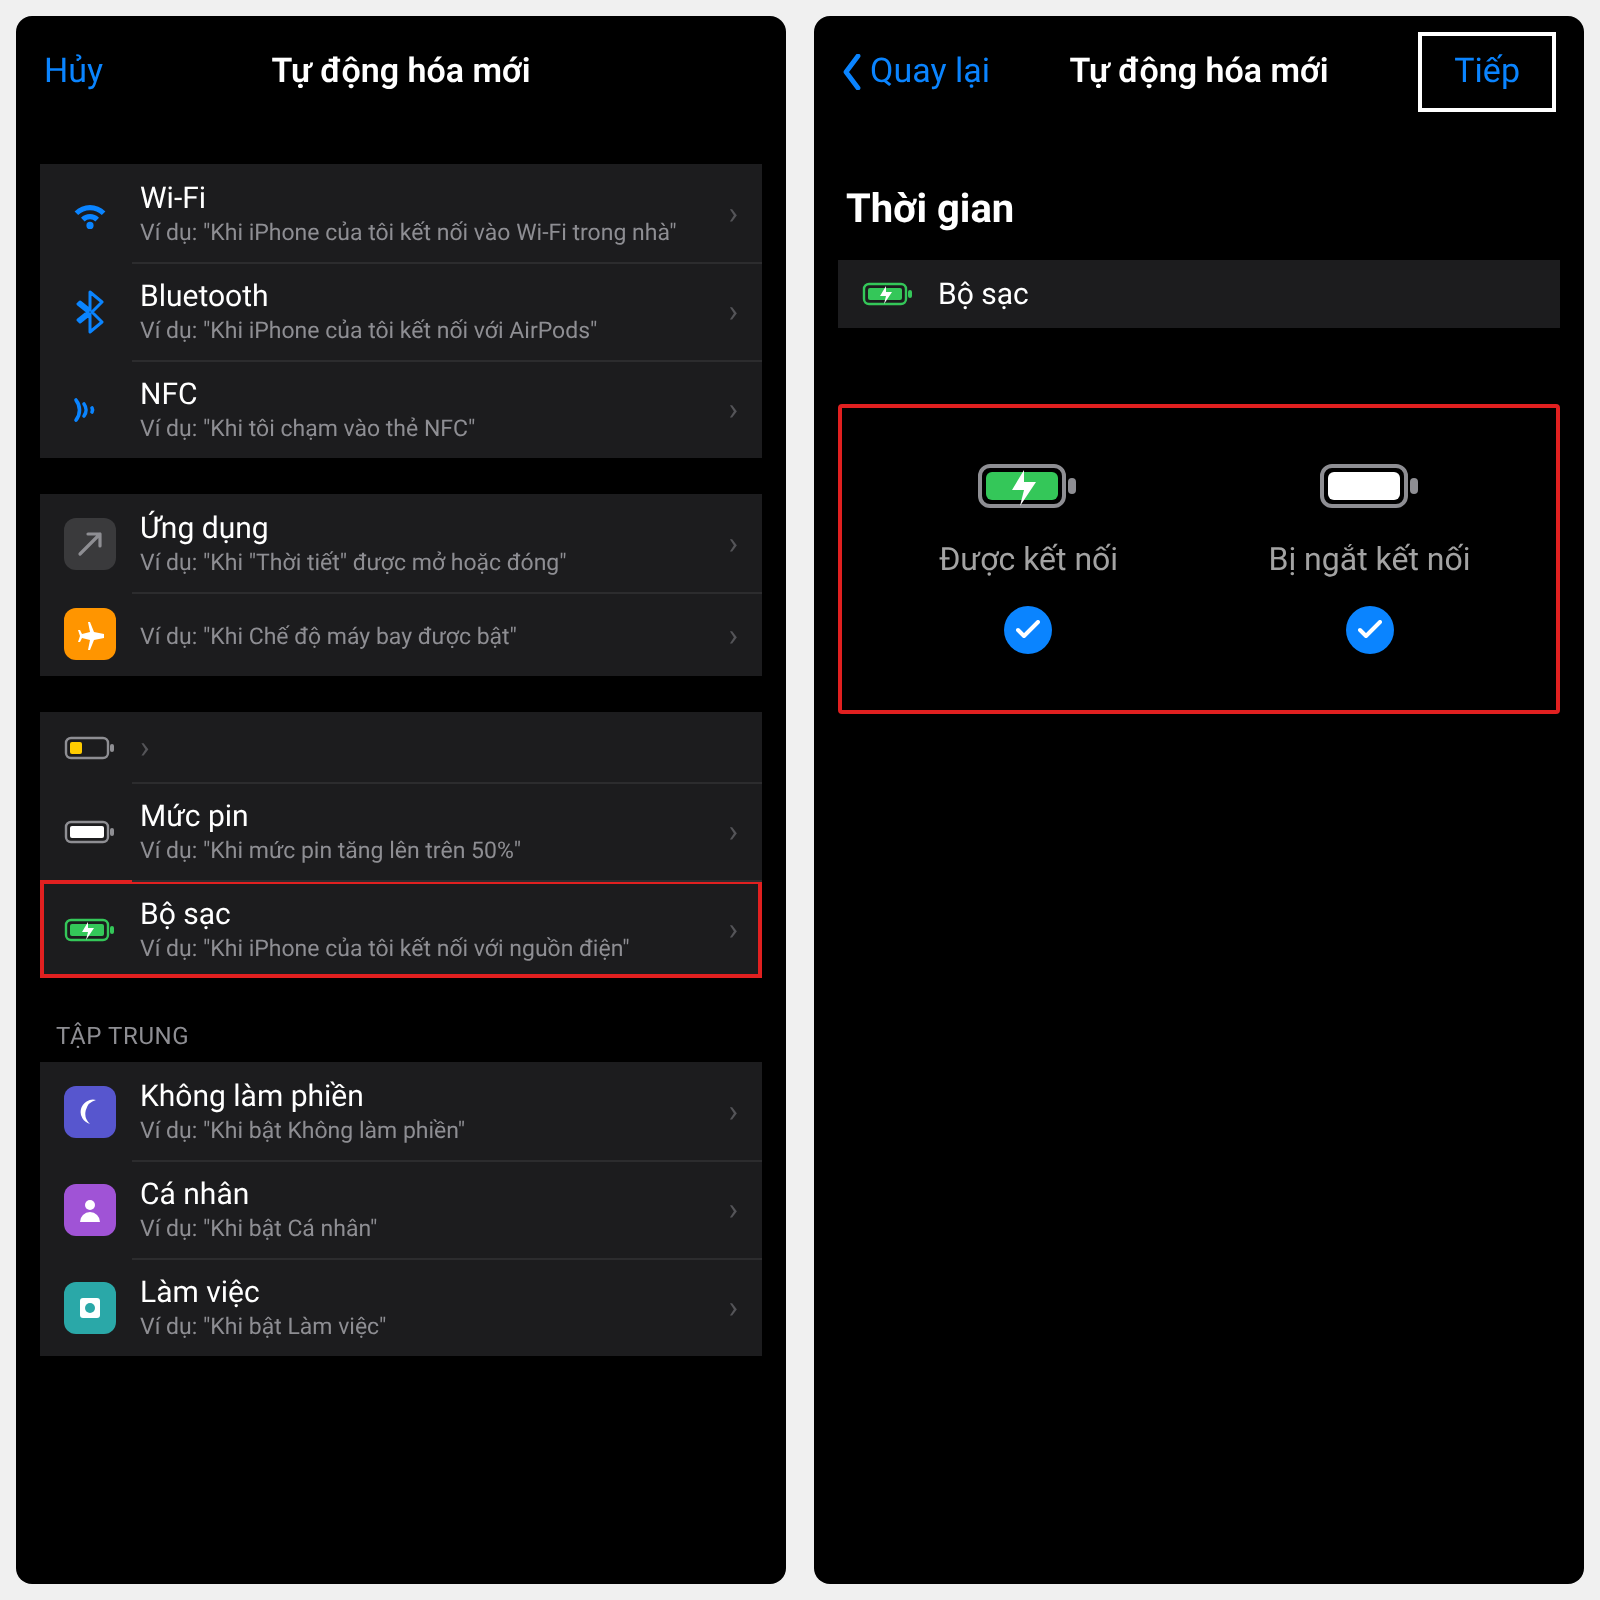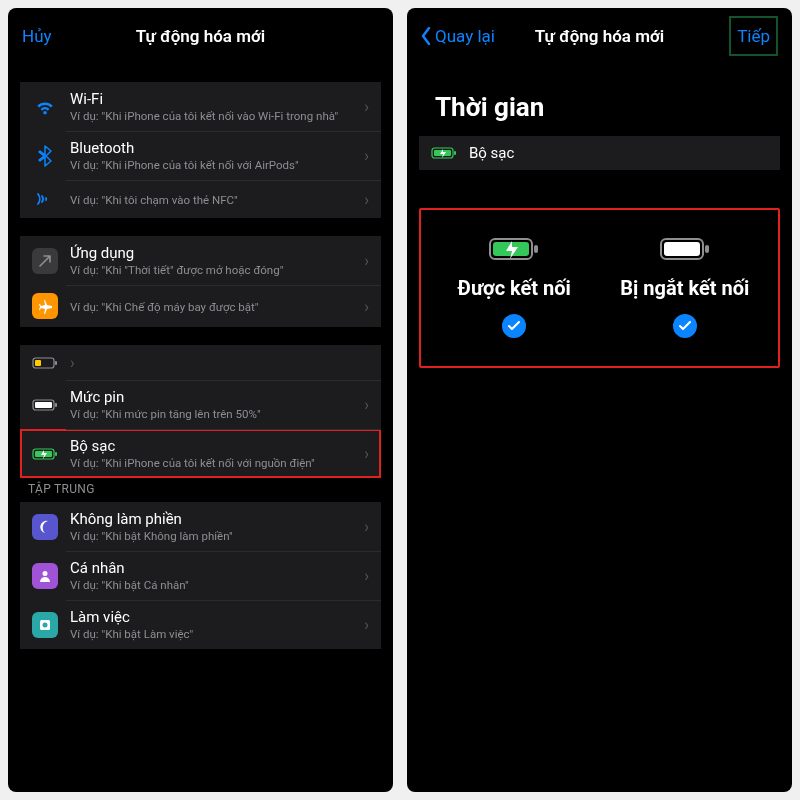--- a/index.html
+++ b/index.html
@@ -41,22 +41,22 @@
   }
   .nav-left, .nav-right {
     color: #0a84ff;
     font-size: 17px;
     display: flex;
     align-items: center;
     gap: 4px;
     z-index: 2;
   }
   .nav-right.highlighted {
-    border: 2px solid #14532d;
-    padding: 8px 6px;
+    border: 2px solid #ffffff;
+    padding: 8px 16px;
   }
   .chevron-left {
     width: 10px; height: 18px;
     display: inline-block;
   }
   .content {
     flex: 1;
     overflow: hidden;
     padding: 0 12px;
   }
@@ -90,47 +90,47 @@
   .row-text { flex: 1; min-width: 0; }
   .row-title { color: #fff; font-size: 15px; }
   .row-sub { color: #8e8e93; font-size: 11.5px; margin-top: 1px; white-space: nowrap; overflow: hidden; text-overflow: ellipsis; }
   .row-arrow {
     color: #545458;
     font-size: 16px;
   }
   .section-header {
     color: #8e8e93;
     font-size: 12px;
-    padding: 4px 8px 6px 8px;
+    padding: 22px 8px 6px 8px;
     letter-spacing: 0.3px;
   }
   .row.highlighted {
     box-shadow: inset 0 0 0 2px #e12020;
   }
   .big-title {
     color: #fff;
-    font-size: 26px;
+    font-size: 20px;
     font-weight: 700;
-    margin: 28px 4px 14px 16px;
+    margin: 28px 4px 14px 4px;
   }
   .option-panel {
     border: 2px solid #e12020;
     border-radius: 2px;
     margin-top: 38px;
     padding: 26px 8px 28px 8px;
     display: flex;
   }
   .option {
     flex: 1;
     display: flex;
     flex-direction: column;
     align-items: center;
     gap: 14px;
   }
-  .option-label { color: #ffffff; font-size: 20px; font-weight: bold; }
+  .option-label { color: #a3a3a3; font-size: 16px; }
   .check-circle {
     width: 24px; height: 24px;
     background: #0a84ff;
     border-radius: 50%;
     display: flex;
     align-items: center;
     justify-content: center;
     color: #fff;
     font-size: 14px;
   }
@@ -189,20 +189,21 @@
         </div>
         <div class="row-arrow">›</div>
       </div>
       <div class="row">
         <div class="row-icon">
           <svg width="22" height="22" viewBox="0 0 22 22">
               <path d="M4 6a8 8 0 010 10M8 8a5 5 0 010 6M12 10a2 2 0 010 2" stroke="#0a84ff" stroke-width="1.8" fill="none" stroke-linecap="round"></path>
             </svg>
         </div>
         <div class="row-text">
+          <div class="row-title">NFC</div>
           <div class="row-sub">Ví dụ: "Khi tôi chạm vào thẻ NFC"</div>
         </div>
         <div class="row-arrow">›</div>
       </div>
     </div>
 
     <div class="group">
       <div class="row">
         <div class="row-icon">
           <div class="app-icon">

